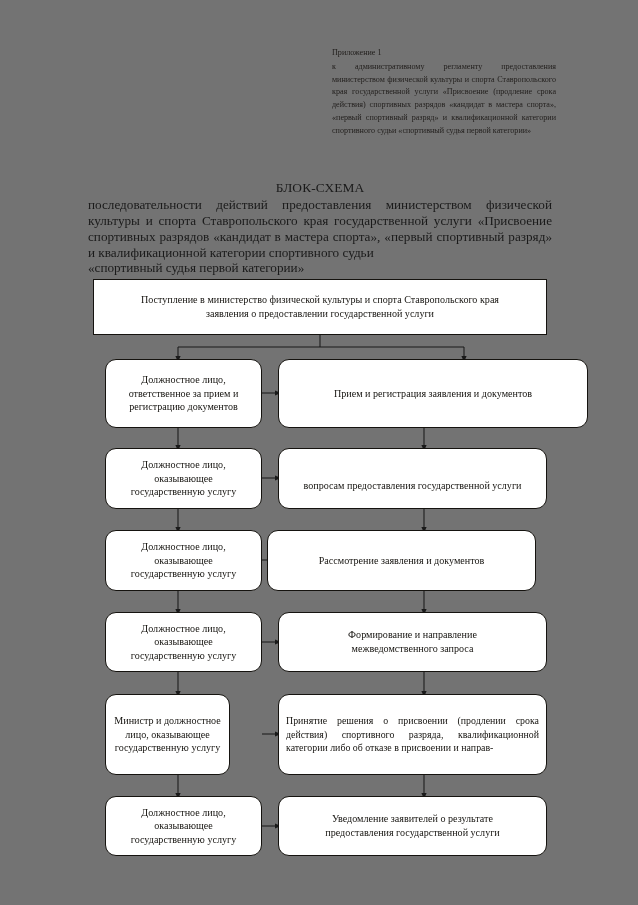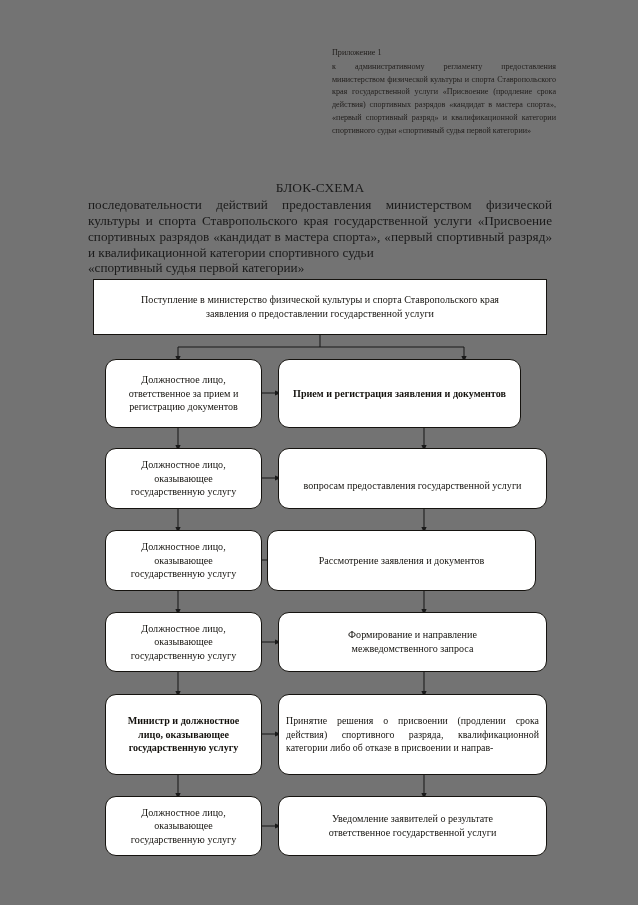--- a/index.html
+++ b/index.html
@@ -170,46 +170,46 @@
     </div>
 
     <div class="node rounded" style="left:105px; top:530px; width:157px; height:61px;">
       <span class="txt"><span>Должностное лицо,</span><br><span>оказывающее</span><br><span>государственную услугу</span></span>
     </div>
 
     <div class="node rounded" style="left:105px; top:612px; width:157px; height:60px;">
       <span class="txt"><span>Должностное лицо,</span><br><span>оказывающее</span><br><span>государственную услугу</span></span>
     </div>
 
-    <div class="node rounded" style="left:105px; top:694px; width:157px; height:81px;font-weight:bold;">
+    <div class="node rounded" style="left:105px; top:694px; width:125px; height:81px;">
       <span class="txt"><span>Министр и должностное</span><br><span>лицо, оказывающее</span><br><span>государственную услугу</span></span>
     </div>
 
     <div class="node rounded" style="left:105px; top:796px; width:157px; height:60px;">
       <span class="txt"><span>Должностное лицо,</span><br><span>оказывающее</span><br><span>государственную услугу</span></span>
     </div>
 
-    <div class="node rounded" style="left:278px; top:359px; width:243px; height:69px;font-weight:bold;">
+    <div class="node rounded" style="left:278px; top:359px; width:310px; height:69px;">
       <span class="txt">Прием и регистрация заявления и документов</span>
     </div>
 
     <div class="node rounded" style="left:278px; top:448px; width:269px; height:61px;">
       <span class="txt"><br><span>вопросам  предоставления государственной услуги</span></span>
     </div>
 
     <div class="node rounded" style="left:267px; top:530px; width:269px; height:61px;">
       <span class="txt">Рассмотрение заявления и документов</span>
     </div>
 
     <div class="node rounded" style="left:278px; top:612px; width:269px; height:60px;">
       <span class="txt"><span>Формирование и направление</span><br><span>межведомственного запроса</span></span>
     </div>
 
     <div class="node rounded justified" style="left:278px; top:694px; width:269px; height:81px;">
       <span class="txt"><span>Принятие решения о присвоении (продлении срока действия) спортивного разряда, квалификационной категории либо об отказе в присвоении и направ-</span> </span>
     </div>
 
     <div class="node rounded" style="left:278px; top:796px; width:269px; height:60px;">
-      <span class="txt"><span>Уведомление заявителей о результате</span><br><span>ответственное государственной услуги</span></span>
+      <span class="txt"><span>Уведомление заявителей о результате</span><br><span>предоставления государственной услуги</span></span>
     </div>
 
   </div>
 </div>
 
 </body></html>

